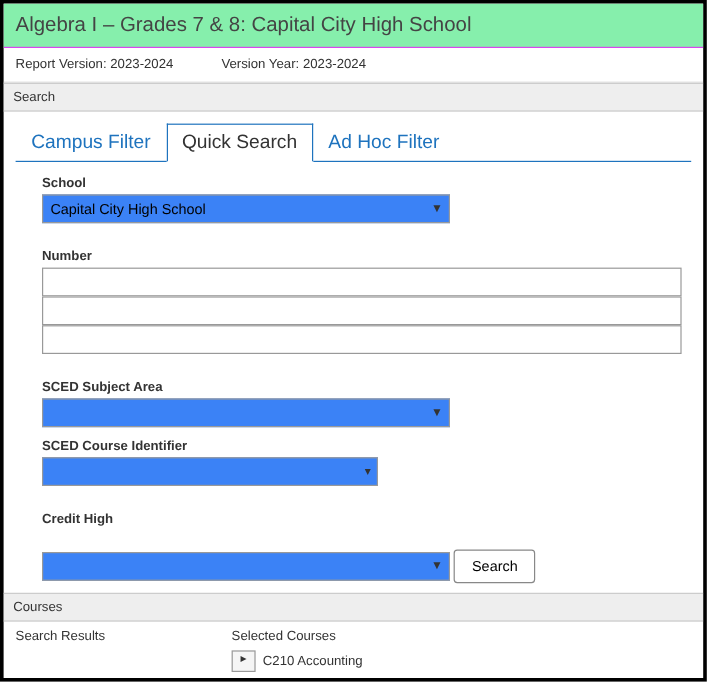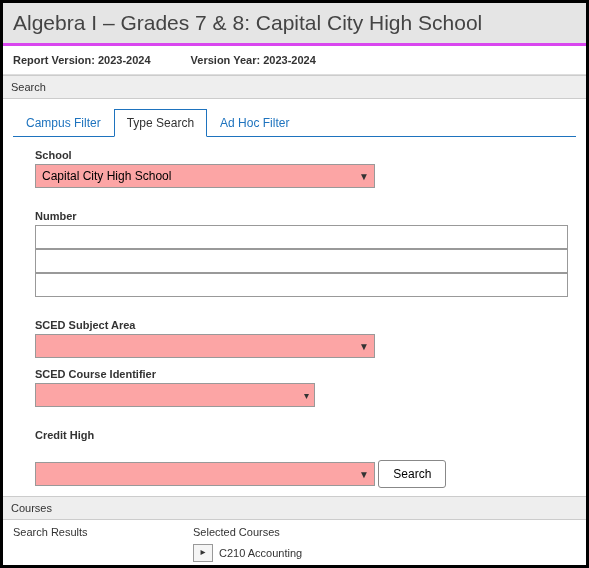--- a/index.html
+++ b/index.html
@@ -7,51 +7,51 @@
       font-family: Arial, Helvetica, sans-serif;
       font-size: 12px;
       color: #333;
       background: #fff;
       width: 589px;
       height: 568px;
       border: 3px solid #000;
       overflow: hidden;
     }
     .title-bar {
-      background: #e5e5e5;
-      border-bottom: 3px solid #d946ef;
+      background: #86efac;
+      border-bottom: 1px solid #d946ef;
       padding: 8px 10px;
-      font-size: 21px;
+      font-size: 17px;
       color: #444;
     }
     .info-row {
       padding: 8px 10px;
       font-size: 11px;
       font-weight: bold;
       display: flex;
       gap: 40px;
       border-bottom: 1px solid #ddd;
     }
-    .info-row span { font-weight: bold; }
+    .info-row span { font-weight: normal; }
     .section-header {
       background: #eee;
       border-top: 1px solid #ccc;
       border-bottom: 1px solid #ccc;
       padding: 5px 8px;
       font-size: 11px;
       color: #333;
     }
     .tabs {
       display: flex;
       border-bottom: 1px solid #1e73be;
       margin: 10px 10px 0 10px;
     }
     .tab {
       padding: 6px 12px;
-      font-size: 12px;
+      font-size: 16px;
       color: #1e73be;
       cursor: pointer;
       border: 1px solid transparent;
       border-bottom: none;
       margin-bottom: -1px;
     }
     .tab.active {
       color: #333;
       border: 1px solid #1e73be;
       border-bottom: 1px solid #fff;
@@ -86,21 +86,21 @@
       top: 50%;
       transform: translateY(-50%);
       pointer-events: none;
       font-size: 10px;
       color: #333;
     }
     .select-input {
       padding: 4px 22px 4px 6px;
       font-size: 12px;
       border: 1px solid #999;
-      background: #fca5a5;
+      background: #3b82f6;
       height: 24px;
       appearance: none;
       -webkit-appearance: none;
       cursor: pointer;
     }
     .w-mid { width: 340px; }
     .w-sced { width: 280px; }
     .indent { margin-top: 10px; }
     .search-btn {
       margin-top: 16px;
@@ -151,21 +151,21 @@
   <div>
     <span>Version Year:</span>
     <span>2023-2024</span>
   </div>
 </div>
 
 <div class="section-header">Search</div>
 
 <div class="tabs">
   <div class="tab">Campus Filter</div>
-  <div class="tab active">Type Search</div>
+  <div class="tab active">Quick Search</div>
   <div class="tab">Ad Hoc Filter</div>
 </div>
 
 <div class="form-area">
 
   <label class="field-label">School</label>
   <div class="select-wrap w-mid">
     <input class="select-input w-mid" readonly="" value="Capital City High School" style="">
     <span class="caret">▼</span>
   </div>

